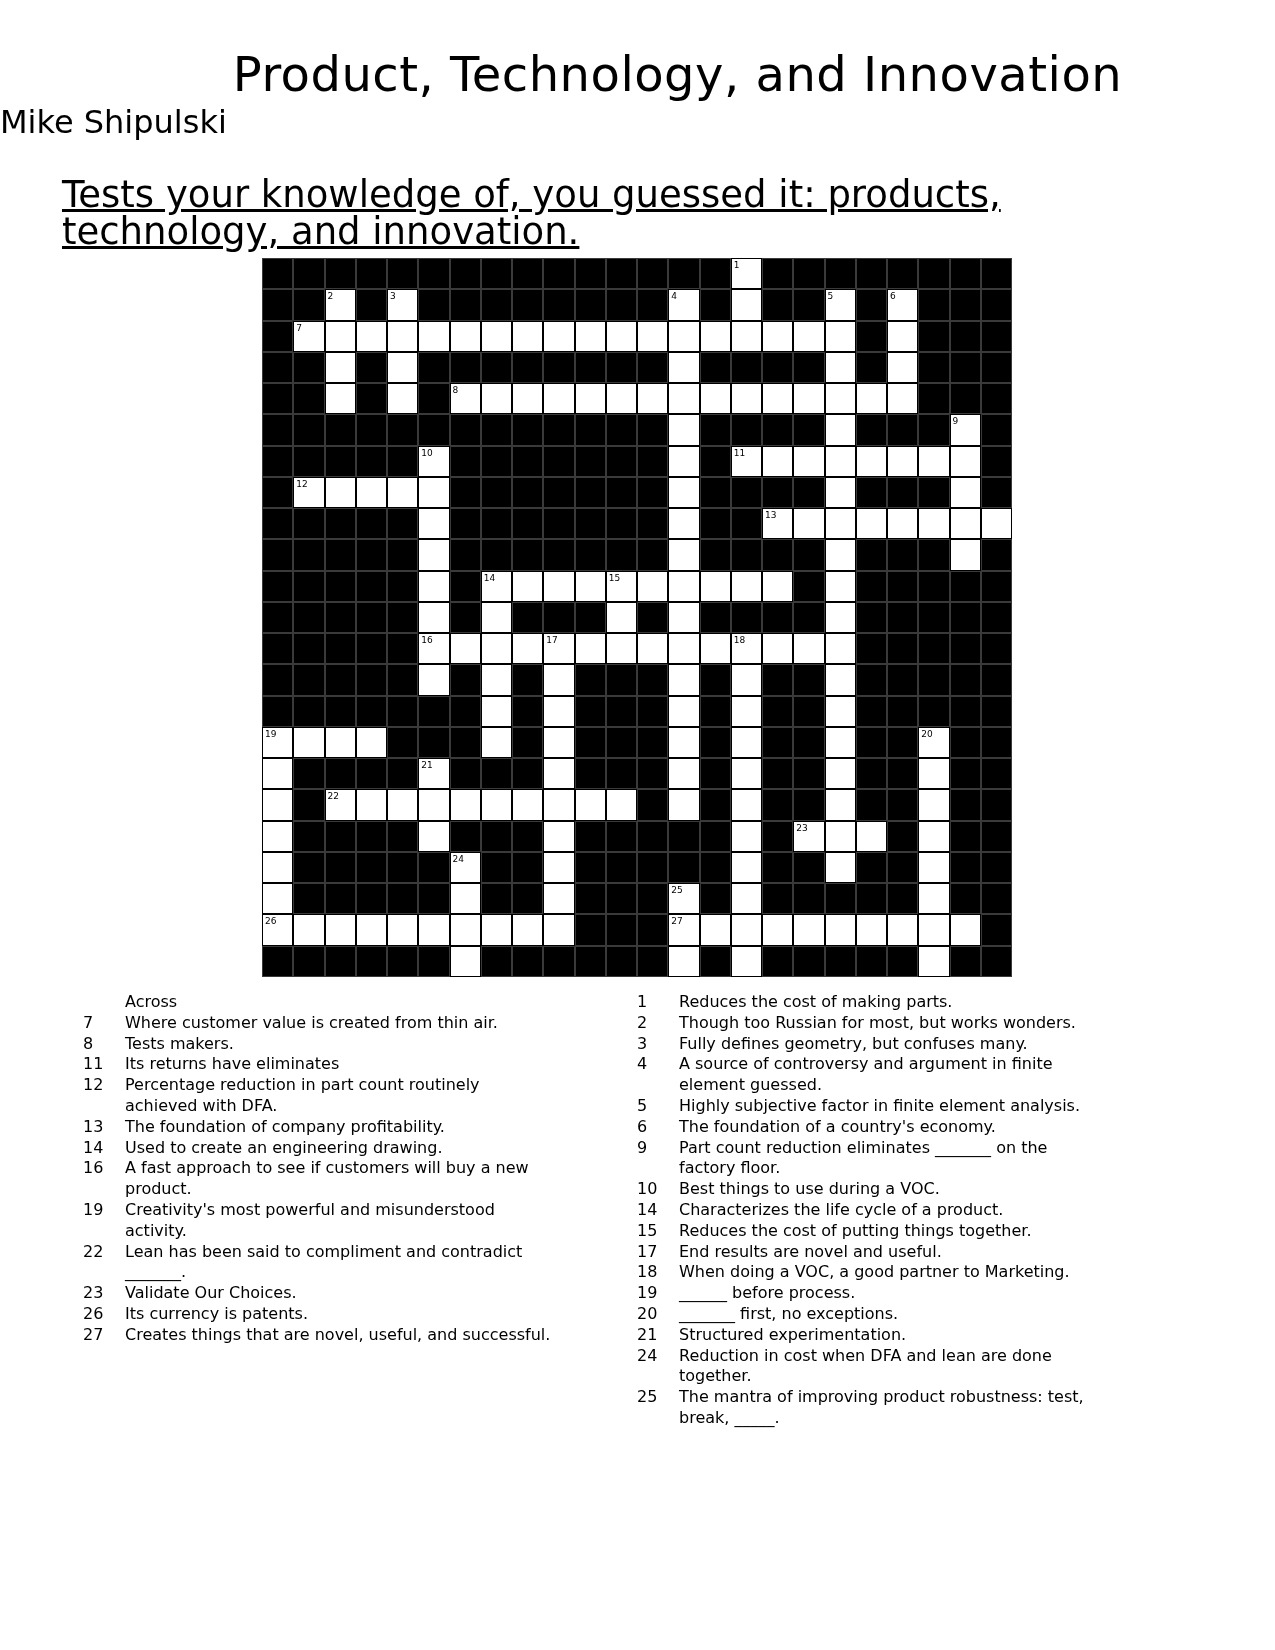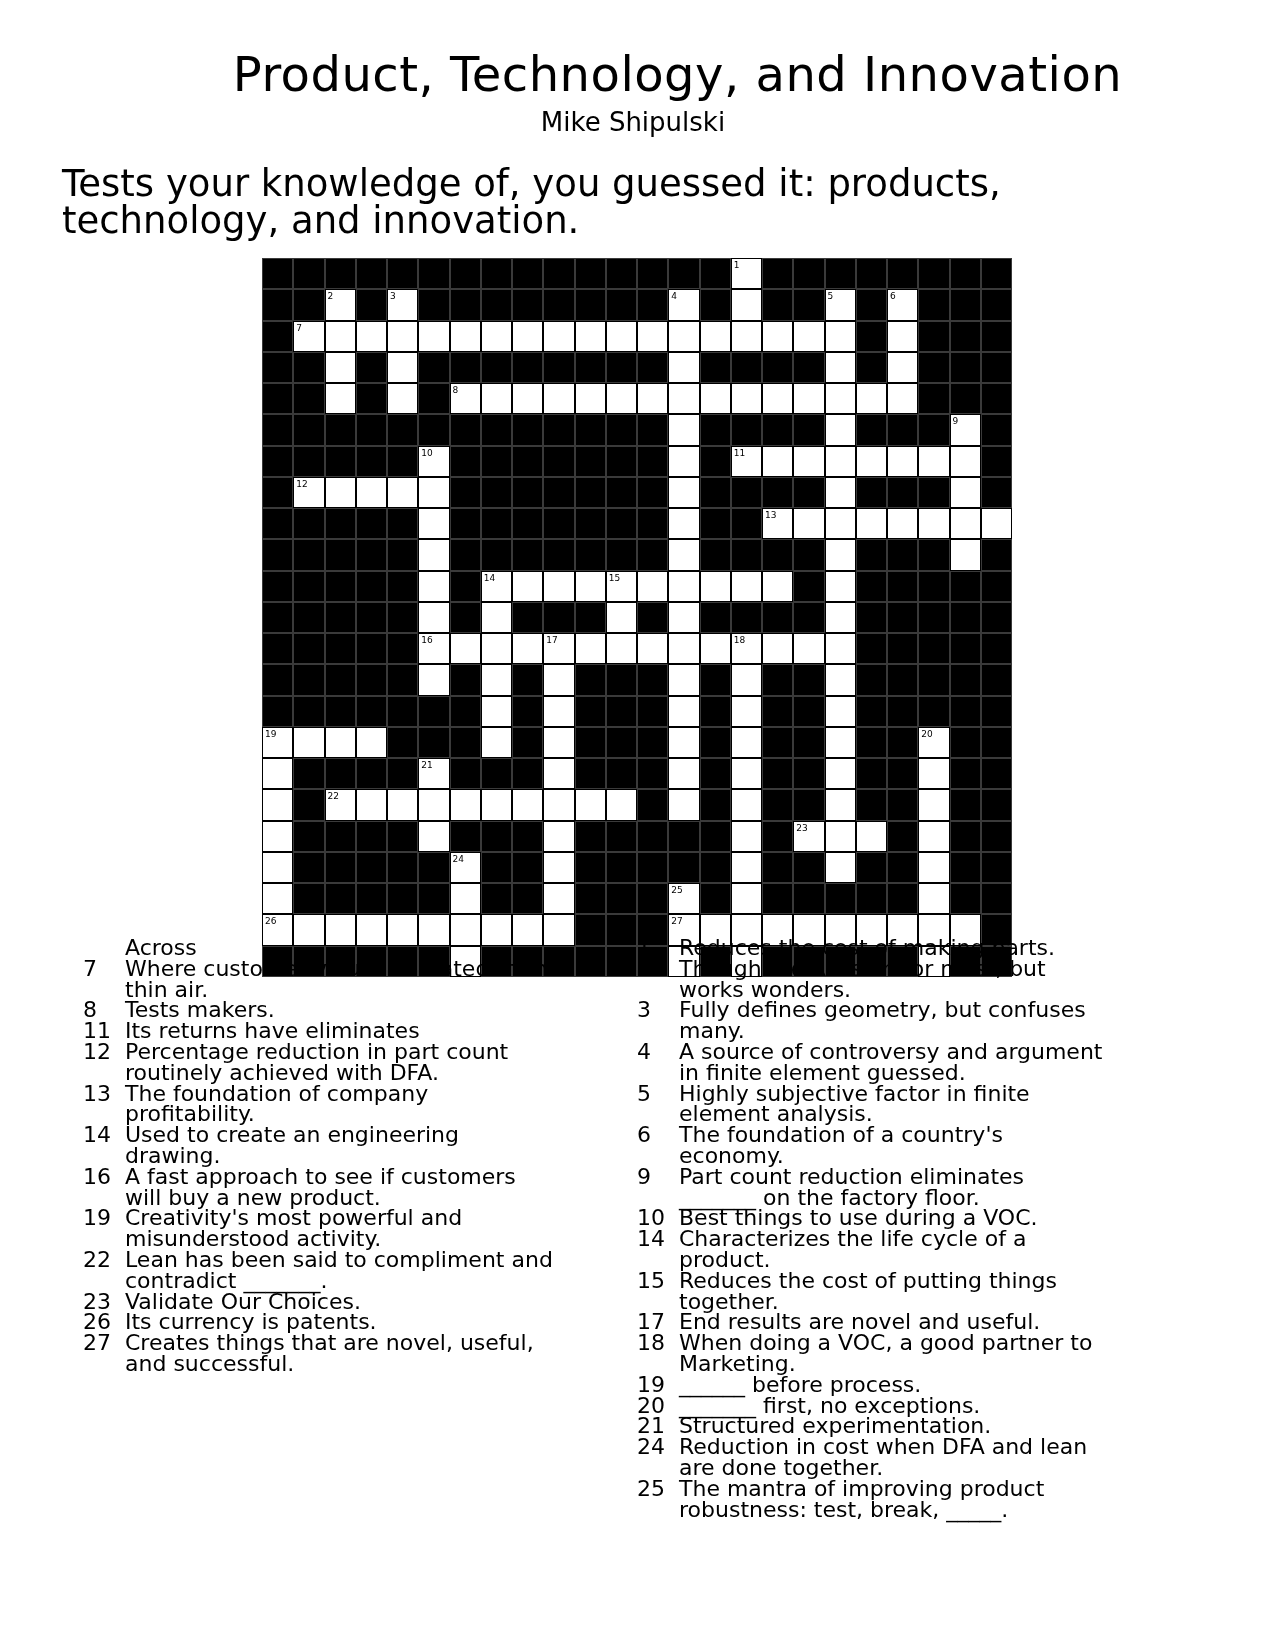--- a/index.html
+++ b/index.html
@@ -1,31 +1,31 @@
 <!DOCTYPE html>
 <html><head>
 <meta charset="utf-8">
 <style>
   html, body { margin:0; padding:0; background:#ffffff; }
   body { width:1275px; height:1650px; position:relative; overflow:hidden;
          font-family:"DejaVu Sans", sans-serif; color:#000; }
   .title { position:absolute; left:0; width:1275px; top:42px; text-align:center;
            font-size:48px; line-height:64px; letter-spacing:0.5px;margin-left:40px; }
-  .subtitle { position:absolute; left:0; width:1266px; top:102px; text-align:center;
-              font-size:26px; line-height:40px; }
-  .desc { position:absolute; left:62px; top:165px; width:1150px;
-          font-size:37px; line-height:37px; }
+  .subtitle { position:absolute; left:0; width:1266px; top:102px; 
+              font-size:32px; line-height:40px; }
+  .desc { position:absolute; left:62px; top:176px; width:1150px;
+          font-size:37px; line-height:37px;text-decoration:underline; }
   .grid { position:absolute; left:262px; top:258px; width:750px; height:719px;
           background:#000; display:grid;
           grid-template-columns:repeat(24, 31.25px);
           grid-template-rows:repeat(23, 31.25px); }
   .cell { box-sizing:border-box; position:relative; border:1px solid #3a3a3a; background:#000; }
   .cell.white { background:#fff; border:1.5px solid #000; }
   .cell .num { position:absolute; left:2px; top:1px; font-size:9px; line-height:10px; }
-  .clues { position:absolute; top:938px; font-size:22px; line-height:20.8px; }
+  .clues { position:absolute; top:992px; font-size:16px; line-height:20.8px; }
   .clues.across { left:83px; width:470px; }
   .clues.down { left:637px; width:470px; }
   .clue-head { padding-left:42px; }
   .clue { display:flex; }
   .clue .n { width:42px; flex:none; }
   .clue .t { flex:1; }
 </style>
 </head>
 <body>
 

